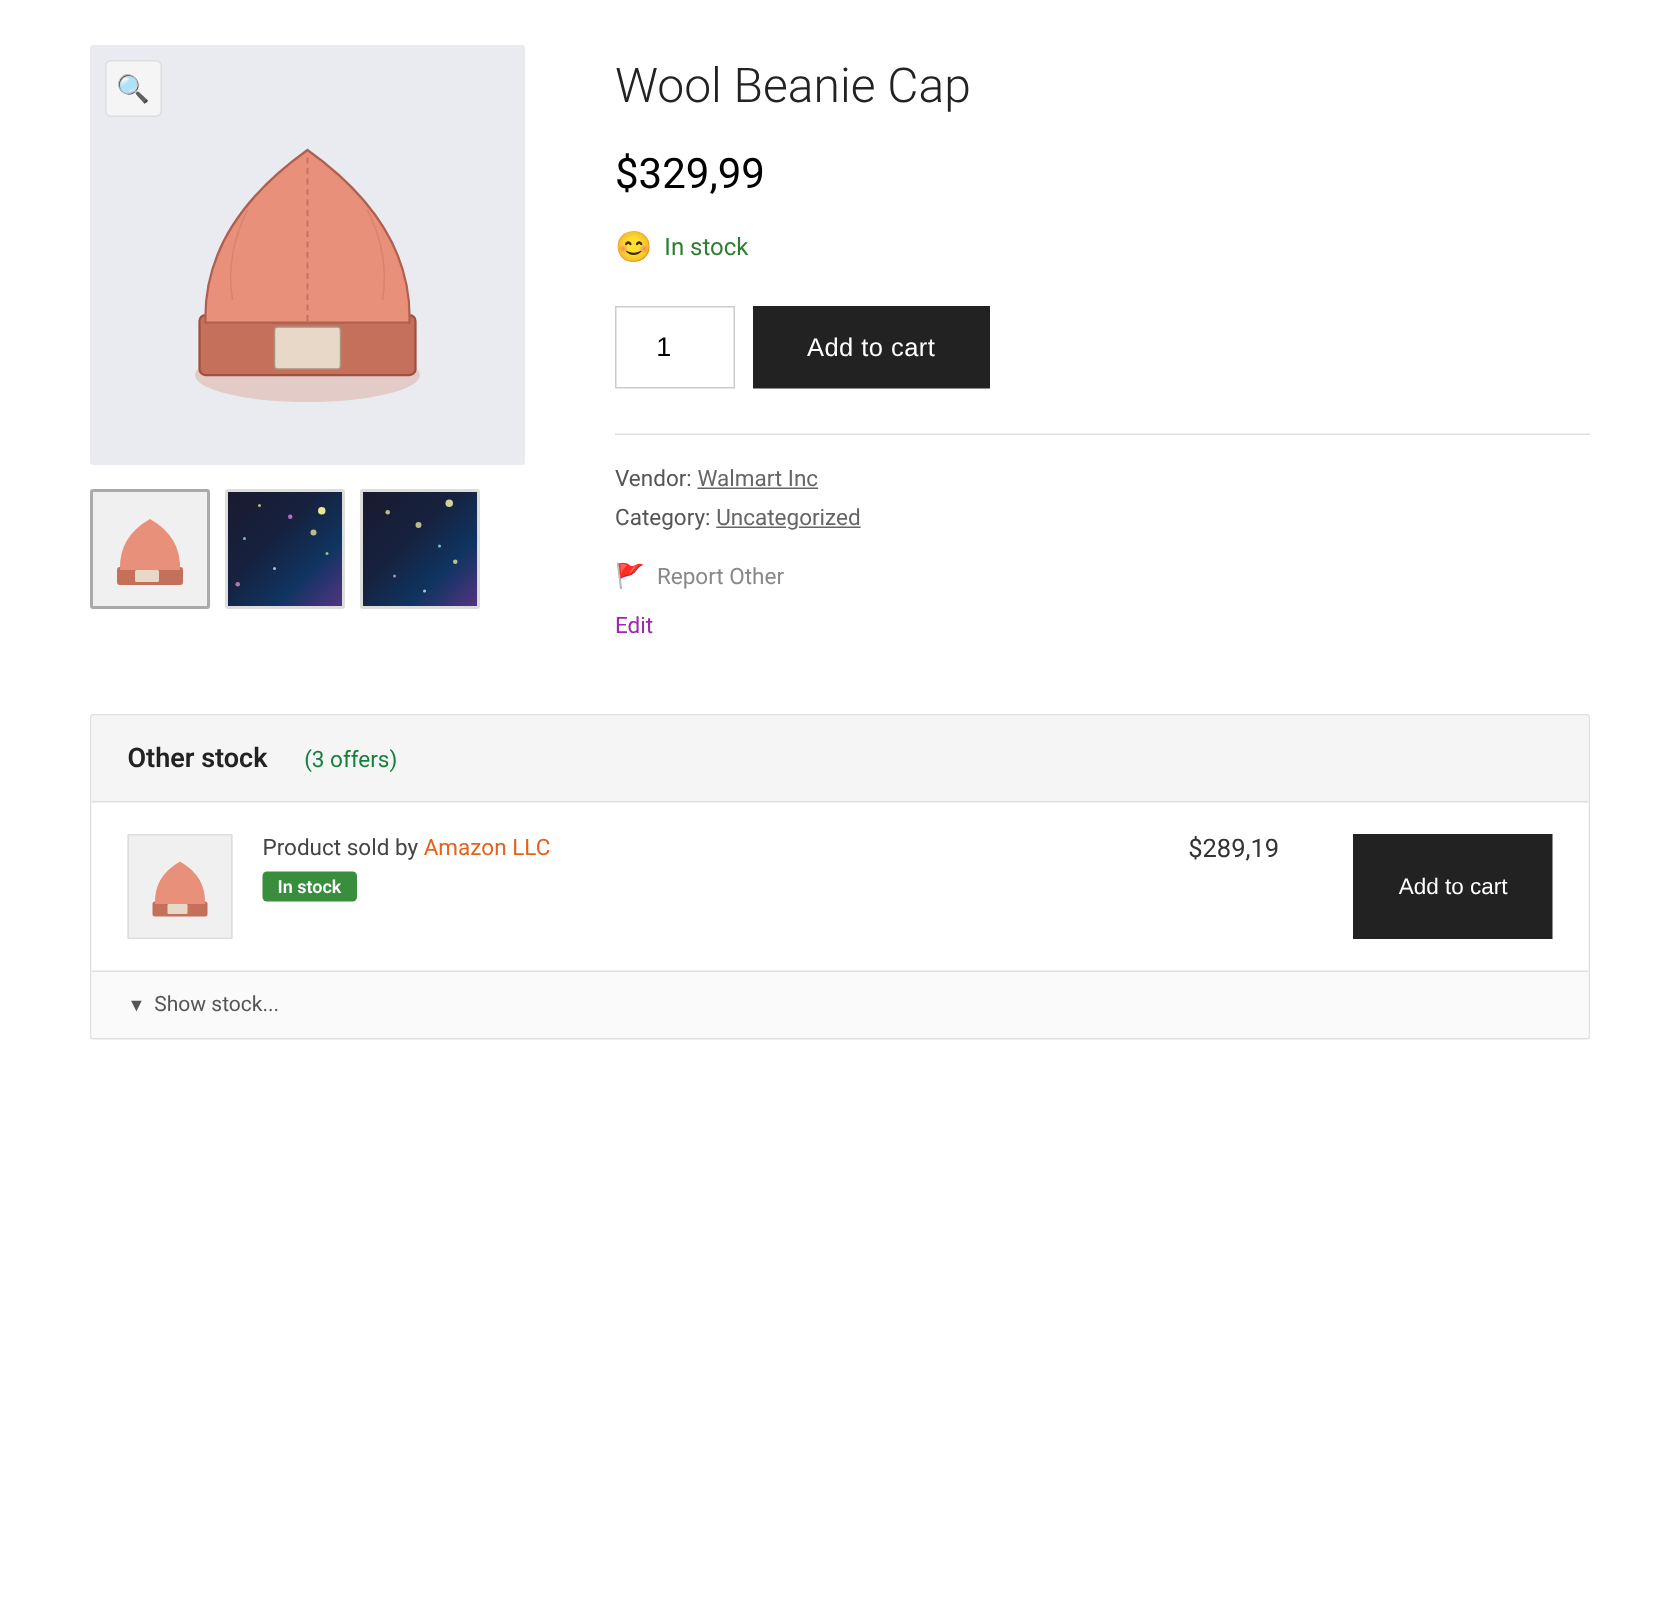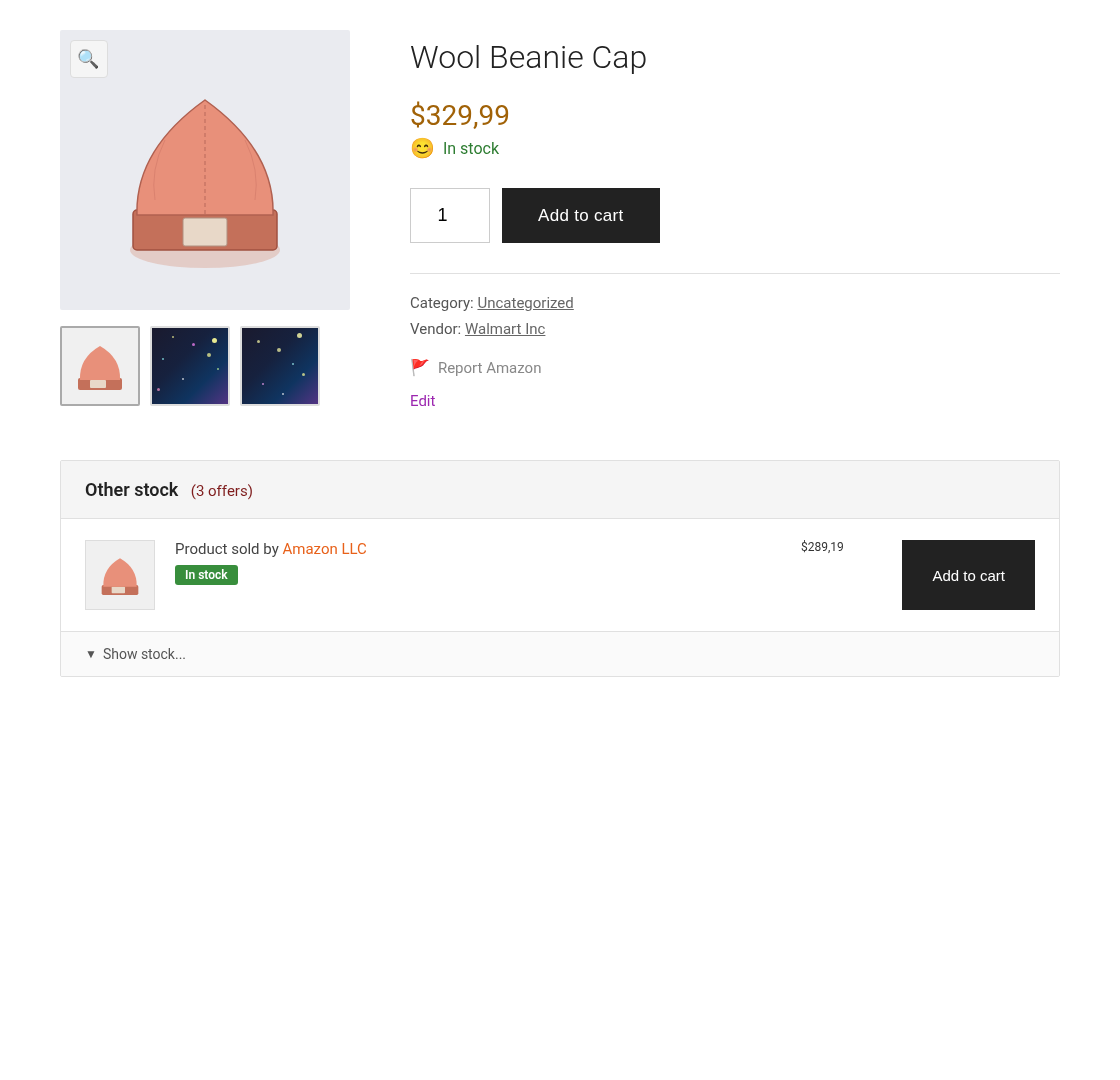--- a/index.html
+++ b/index.html
@@ -100,22 +100,22 @@
     .product-title {
       font-size: 32px;
       font-weight: 300;
       color: #222;
       margin-bottom: 24px;
       line-height: 1.1;
     }
 
     .product-price {
       font-size: 28px;
-      color: #a16207;
-      margin-bottom: 4px;
+      color: #000000;
+      margin-bottom: 20px;
     }
 
     .stock-status {
       display: flex;
       align-items: center;
       gap: 8px;
       color: #2e7d32;
       font-size: 16px;
       margin-bottom: 28px;
     }
@@ -202,23 +202,23 @@
     .other-offers-header {
       background: #f5f5f5;
       padding: 18px 24px;
       font-size: 18px;
       font-weight: 600;
       color: #222;
     }
 
     .offers-count {
       font-weight: 400;
-      color: #7f1d1d;
-      font-size: 15px;
-      margin-left: 8px;
+      color: #15803d;
+      font-size: 15px;
+      margin-left: 20px;
     }
 
     .offer-row {
       display: flex;
       padding: 21px 24px;
       border-top: 1px solid #e0e0e0;
       background: #fff;
       gap: 20px;
     }
 
@@ -252,21 +252,21 @@
       display: inline-block;
       background: #388e3c;
       color: #fff;
       font-size: 12px;
       font-weight: 600;
       padding: 3px 10px;
       border-radius: 3px;
     }
 
     .offer-price {
-      font-size: 12px;
+      font-size: 17px;
       color: #333;
       font-weight: 400;
       min-width: 120px;
       text-align: center;
     }
 
     .offer-add-btn {
       background: #222;
       color: #fff;
       border: none;
@@ -390,32 +390,32 @@
         <span>In stock</span>
       </div>
 
       <div class="add-to-cart-row">
         <input class="quantity-input" type="number" value="1" min="1" style="">
         <button class="add-to-cart-btn">Add to cart</button>
       </div>
 
       <div class="product-meta">
         <div class="meta-line">
+          <span>Vendor:</span>
+          <a class="meta-link">Walmart Inc</a>
+        </div>
+        <div class="meta-line">
           <span>Category:</span>
           <a class="meta-link">Uncategorized</a>
         </div>
-        <div class="meta-line">
-          <span>Vendor:</span>
-          <a class="meta-link">Walmart Inc</a>
-        </div>
       </div>
 
       <div class="report-abuse">
         <span class="flag-icon">🚩</span>
-        <span>Report Amazon</span>
+        <span>Report Other</span>
       </div>
 
       <a class="edit-link">Edit</a>
 
     </div>
   </div>
 
   <div class="other-offers-section">
 
     <div class="other-offers-header">

